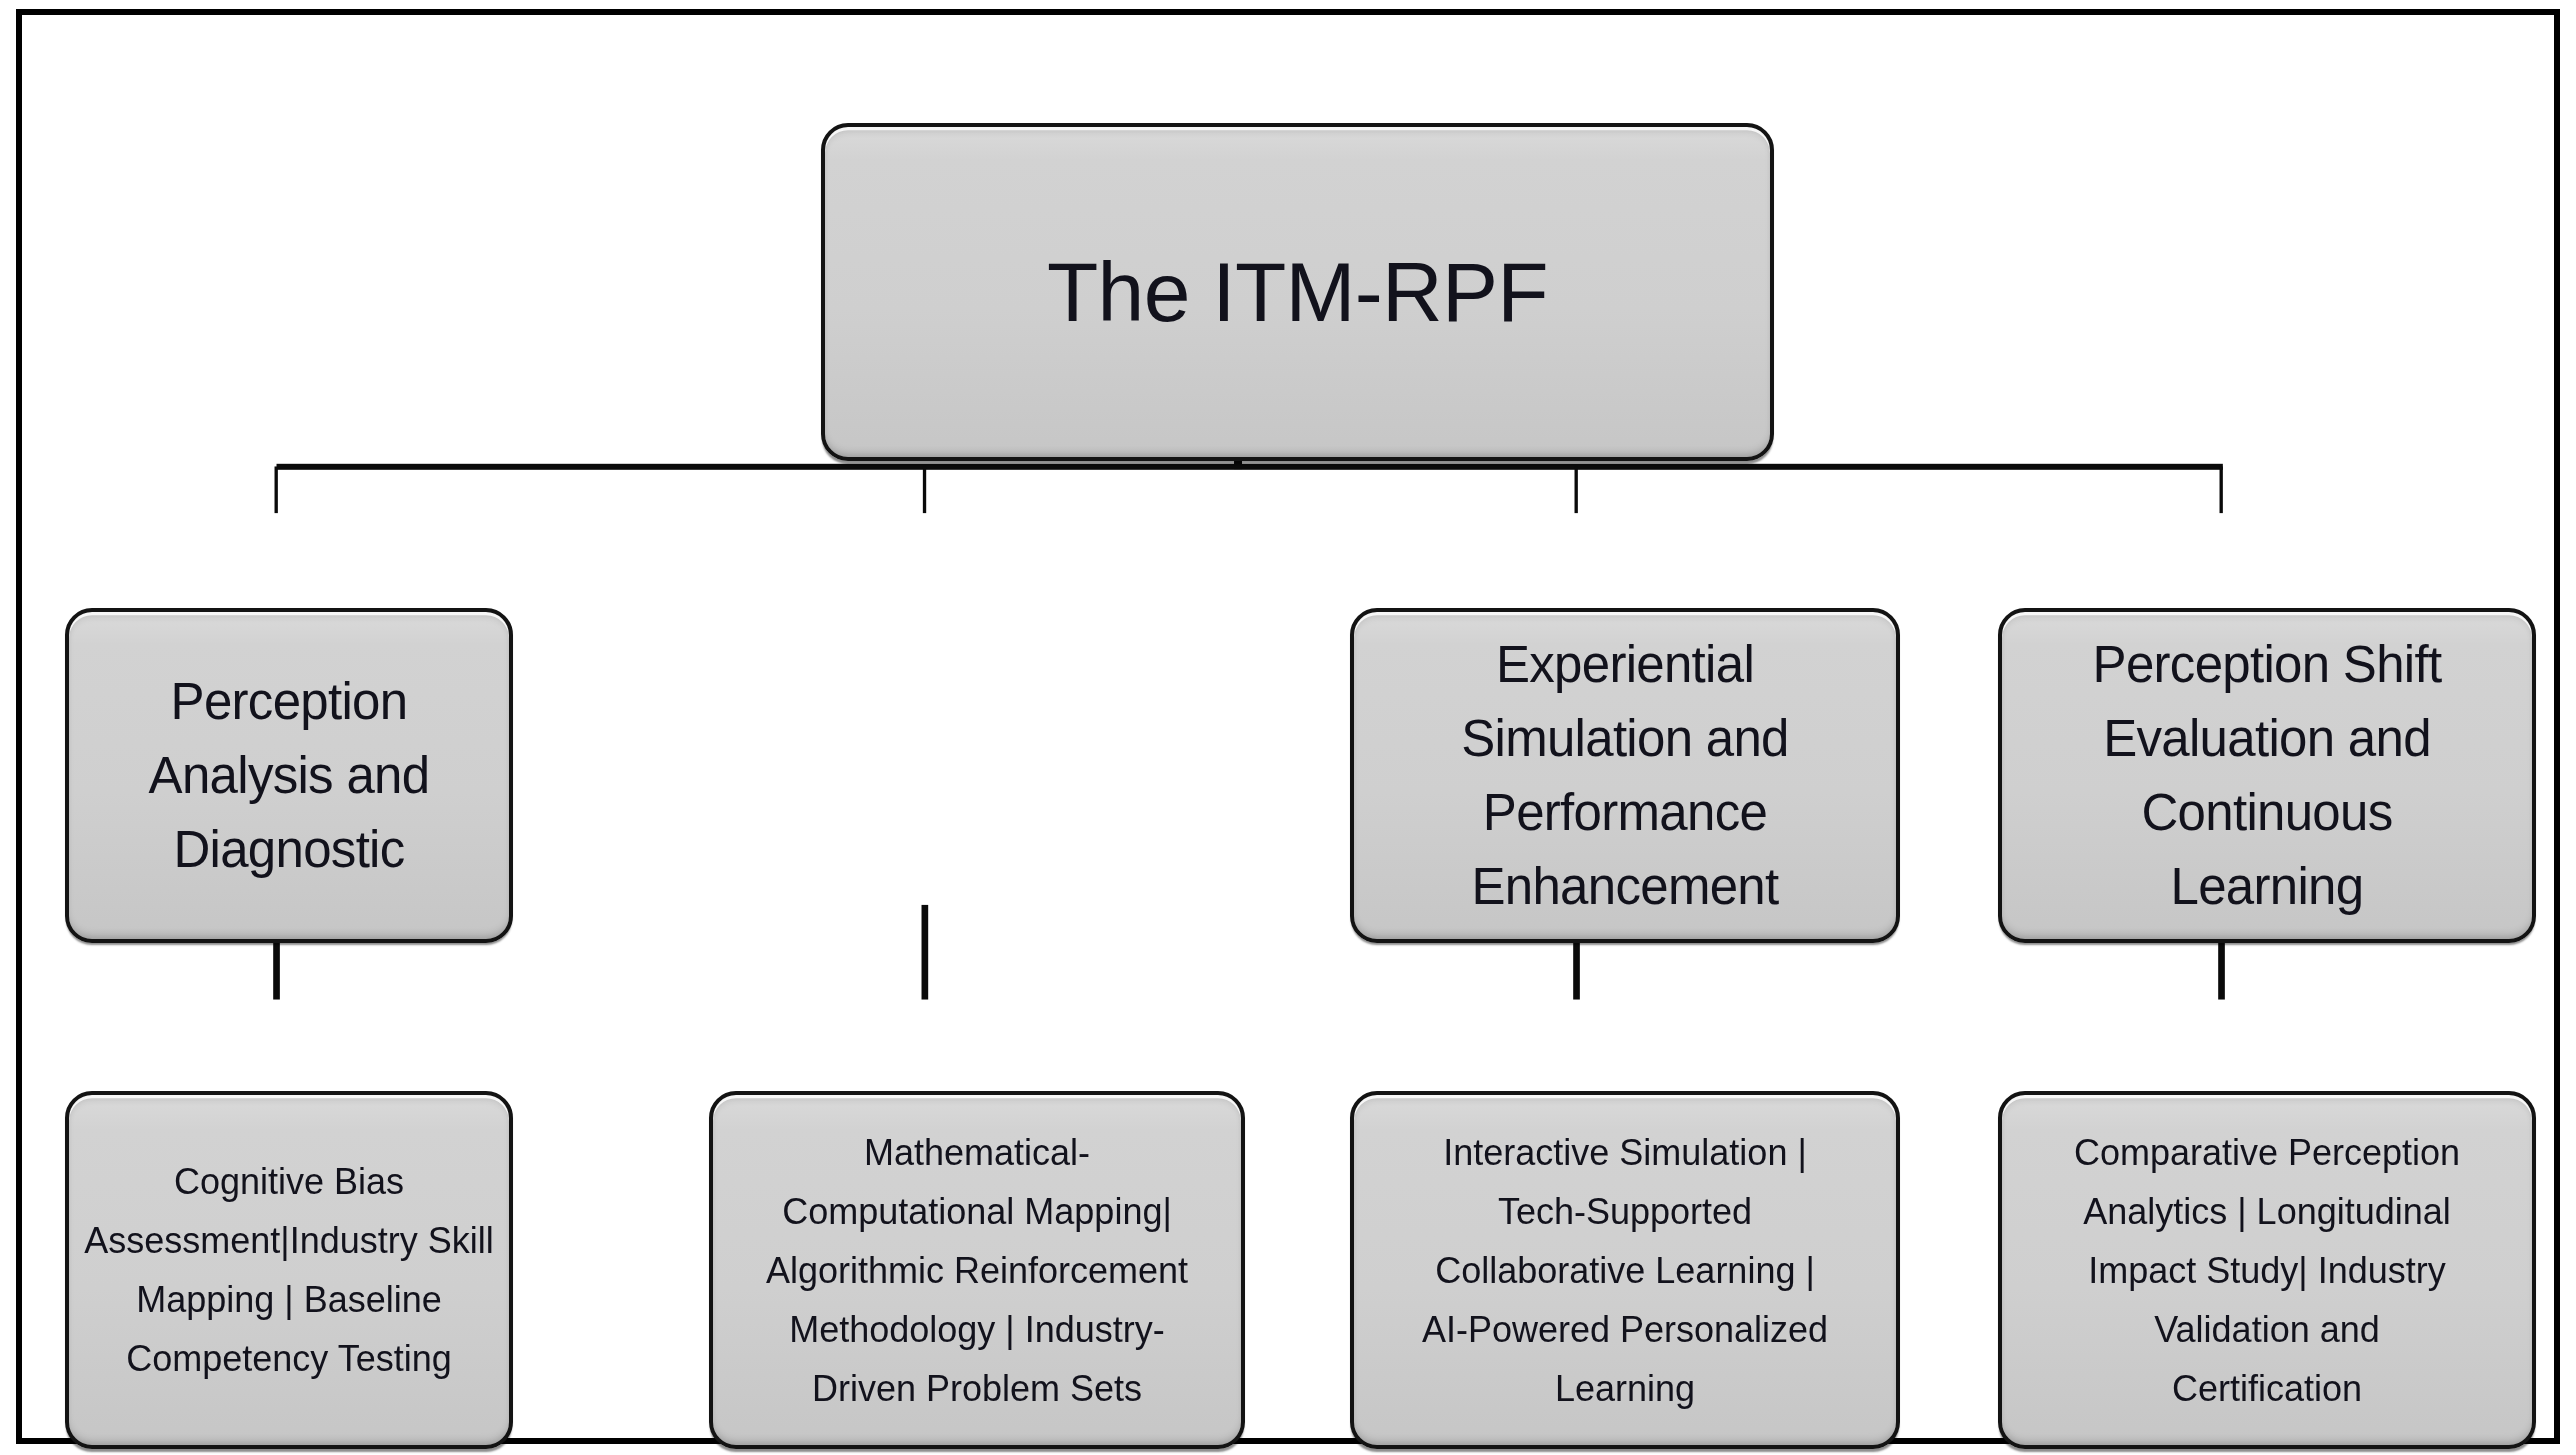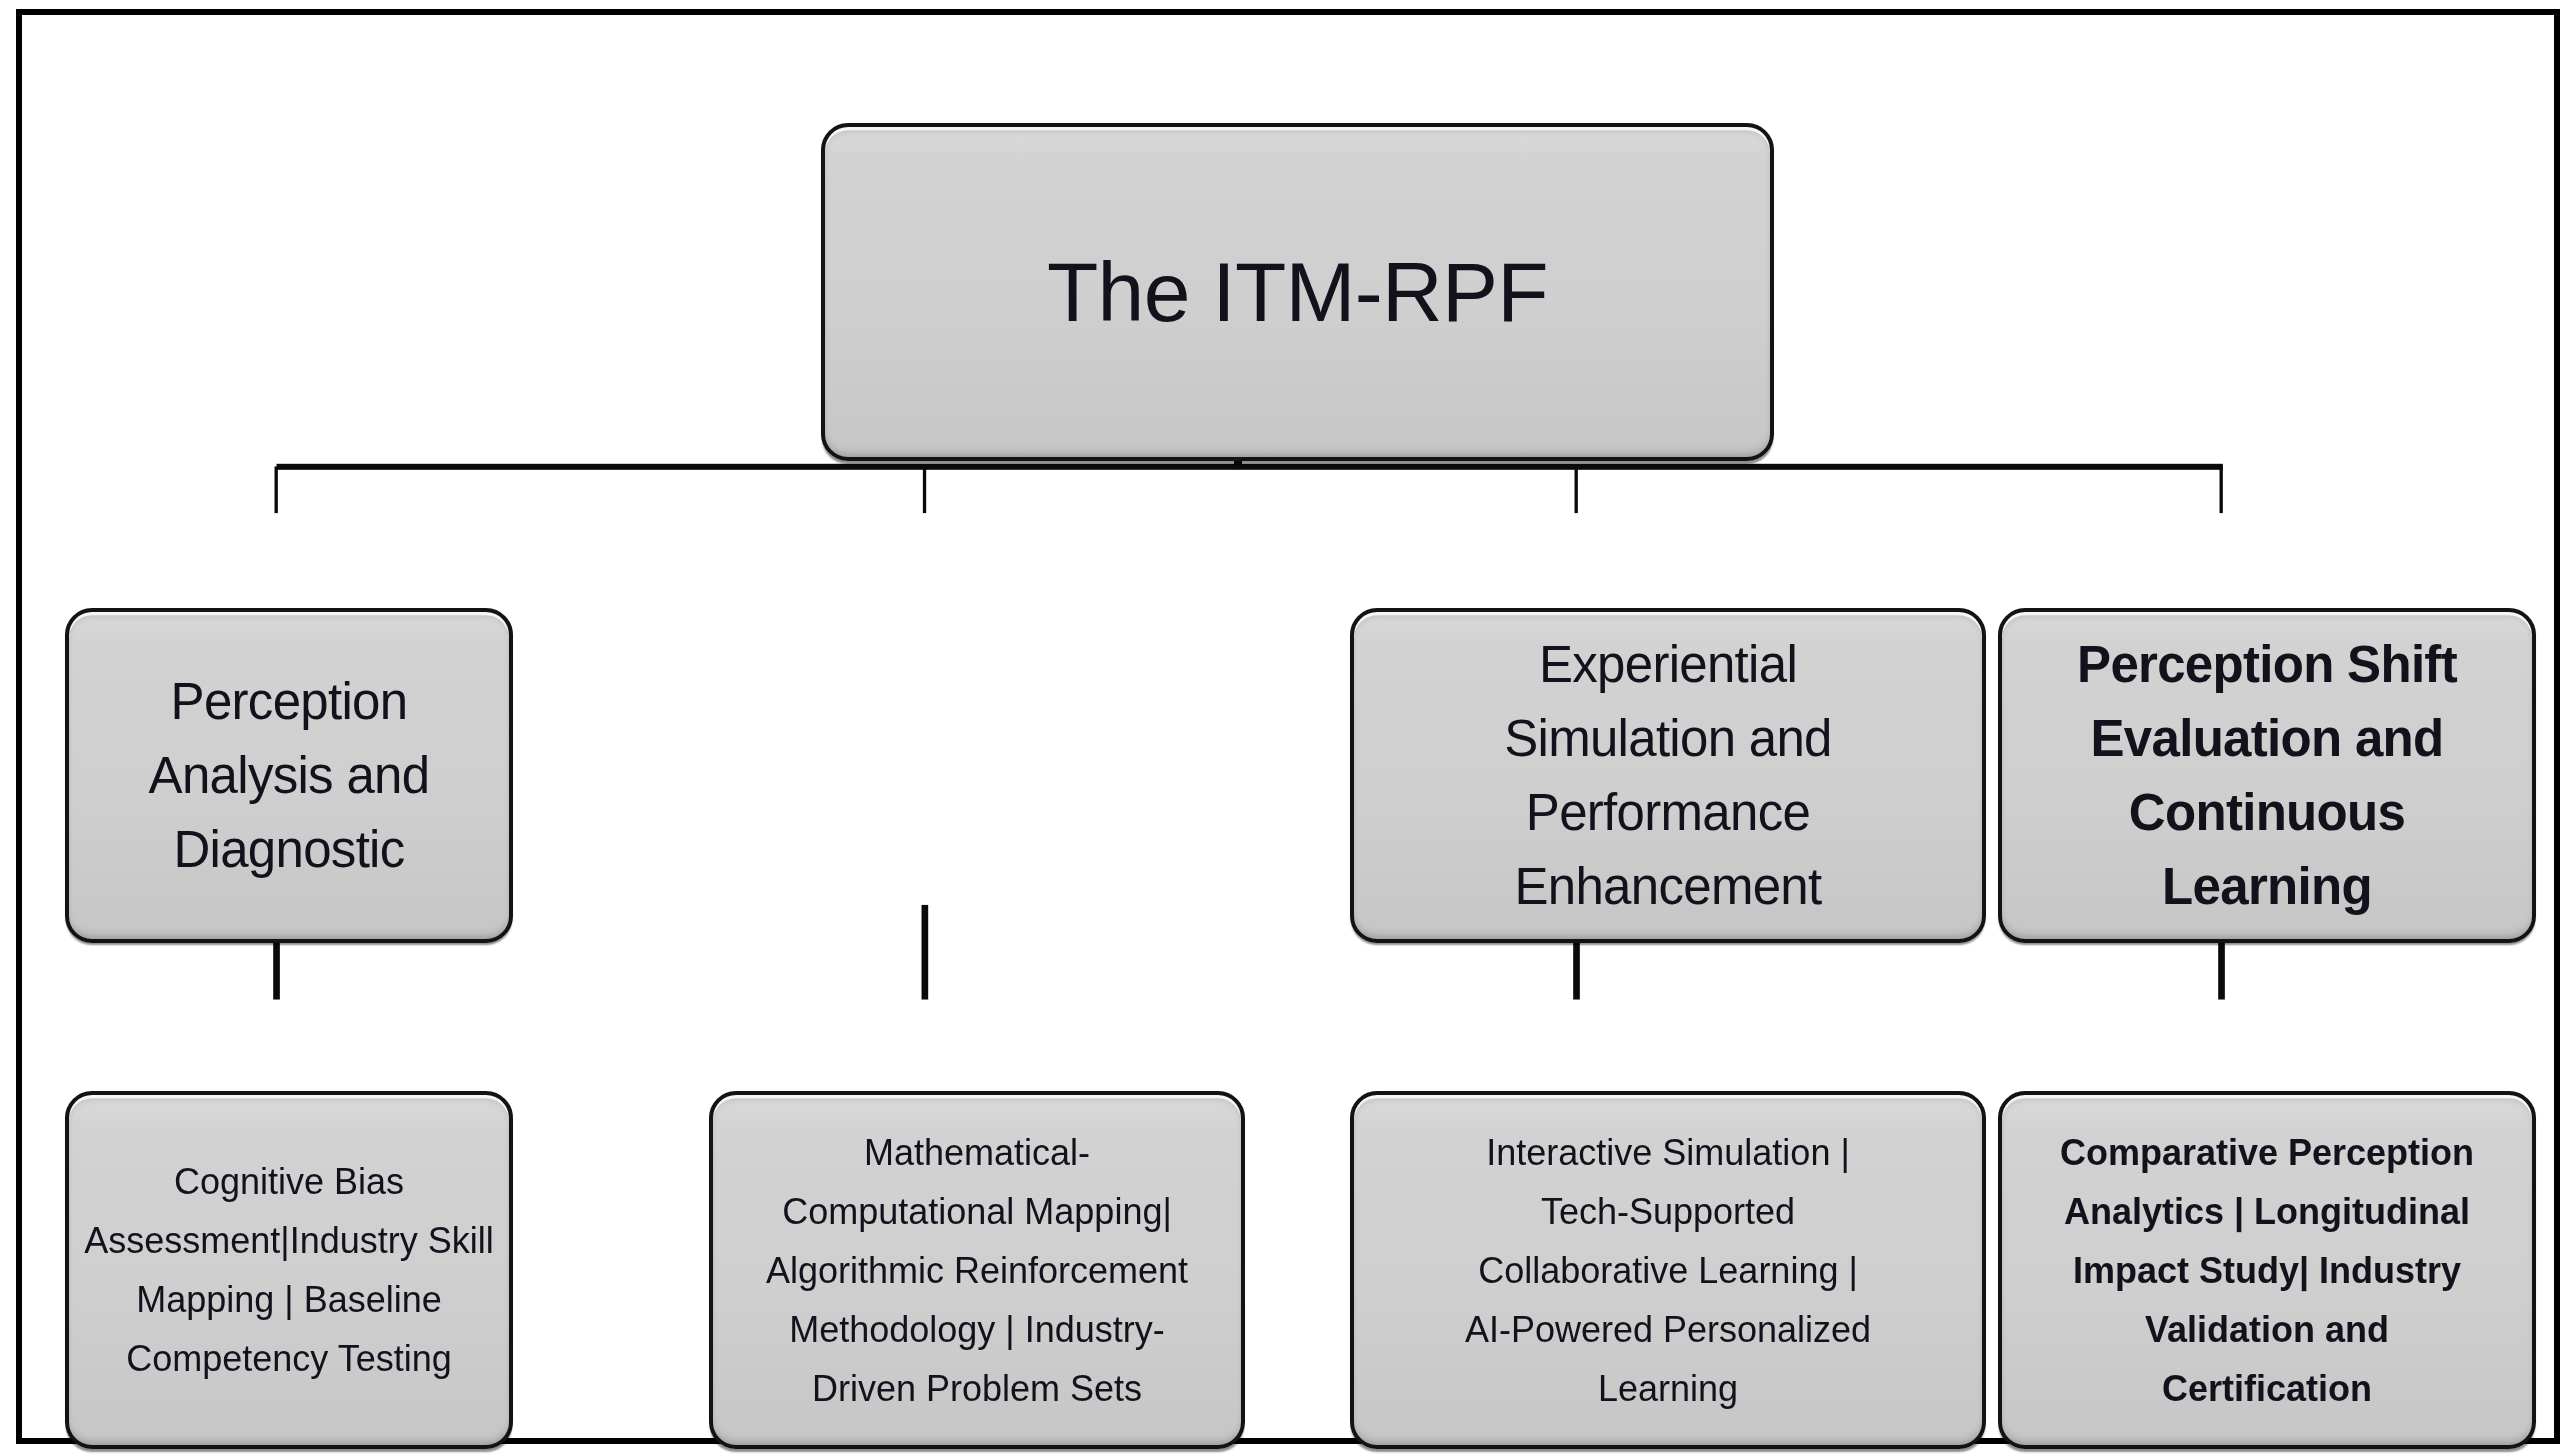--- a/index.html
+++ b/index.html
@@ -78,22 +78,22 @@
   .heading-node {
     top: 568px;
     height: 335px;
   }
   .detail-node {
     top: 1051px;
     height: 358px;
   }
   .col-0 { left: 65px;   width: 448px; }
   .col-1 { left: 709px; width: 536px; }
-  .col-2 { left: 1350px; width: 636px; }
-  .col-3 { left: 1998px; width: 538px; font-weight: bold; }
+  .col-2 { left: 1350px; width: 550px; }
+  .col-3 { left: 1998px; width: 538px; }
   .heading {
     font-size: 51px;
     line-height: 74px;
     letter-spacing: -0.7px;
     white-space: pre-line;
     padding: 0 17.3px;
   }
   .detail {
     font-size: 36px;
     line-height: 59px;

